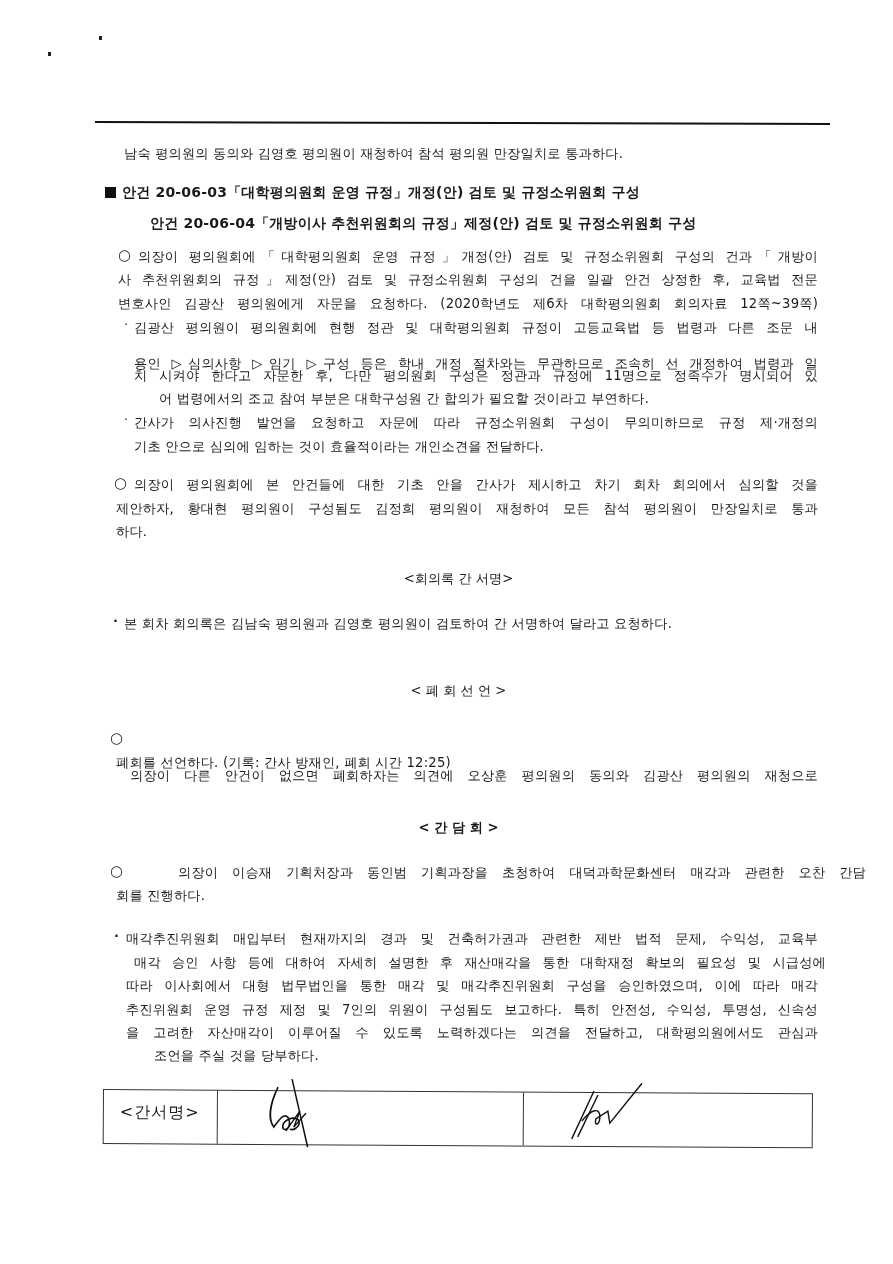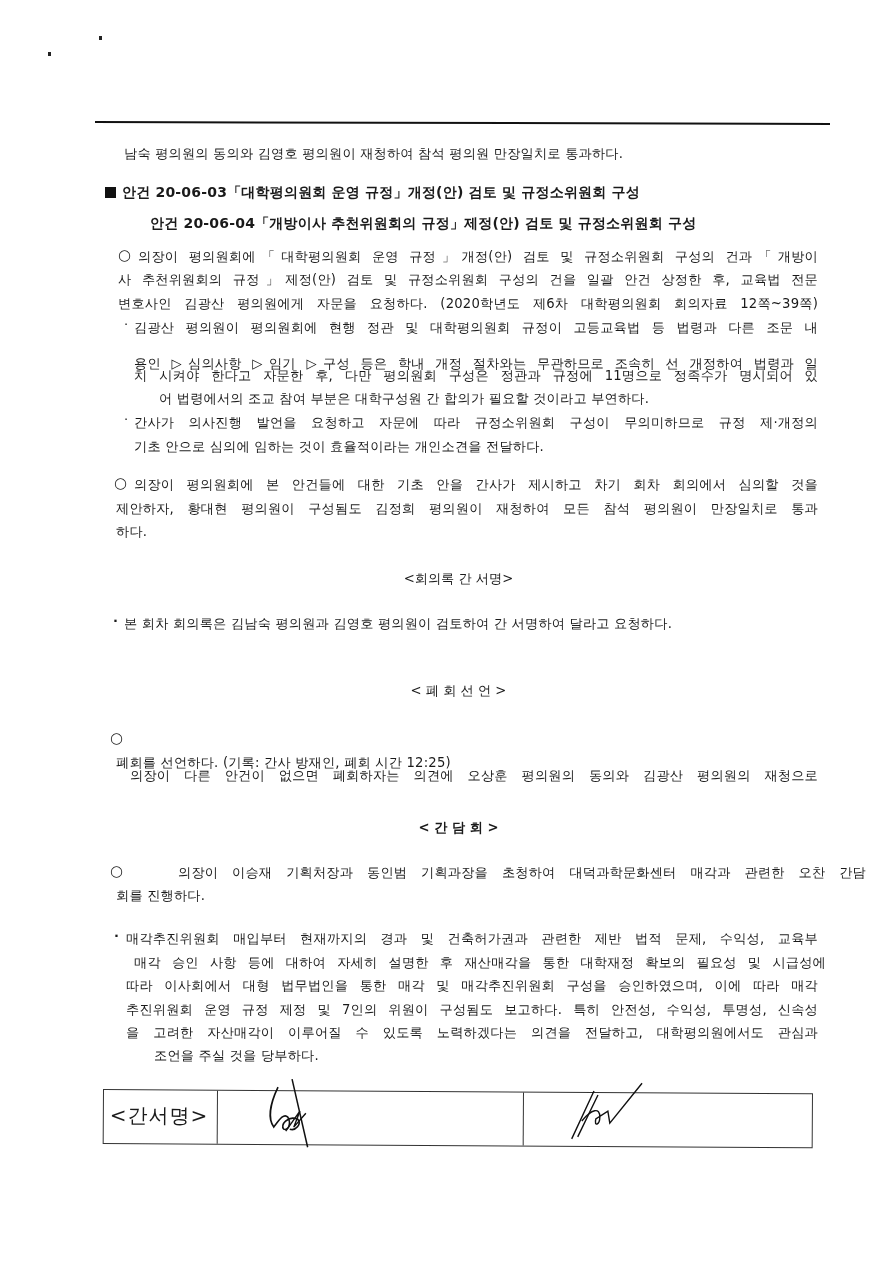--- a/index.html
+++ b/index.html
@@ -10,21 +10,21 @@
              transform: rotate(0.15deg); transform-origin: left; }
   .line { position: absolute; font-size: 13.2px; line-height: 19px; white-space: nowrap; letter-spacing: 0.2px; }
   .just { text-align: justify; text-align-last: justify; }
   .bold { font-weight: bold; }
   .heading { font-size: 14px; font-weight: bold; }
   .center-title { position: absolute; left: 0; width: 893px; text-align: center; font-size: 13.2px; }
   .sq { display: inline-block; width: 11px; height: 11px; background: #111; margin-right: 6px; vertical-align: -1px; }
   .sig-table { position: absolute; left: 103px; top: 1089px; width: 708px; height: 53px;
                border: 1.3px solid #333; transform: rotate(0.35deg); transform-origin: left top; }
   .sig-cell { position: absolute; top: 0; bottom: 0; border-left: 1.3px solid #333; }
-  .sig-label { position: absolute; left: 6px; top: 12px; font-size: 20px; letter-spacing: 1px; }
+  .sig-label { position: absolute; left: 16px; top: 12px; font-size: 16px; letter-spacing: 1px; }
   .bullet { position: absolute; font-size: 13px; }
 </style>
 </head>
 <body>
 
 <div class="speck" style="left:99px;top:36px;"></div>
 <div class="speck" style="left:48px;top:52px;"></div>
 
 <div class="topline"></div>
 

